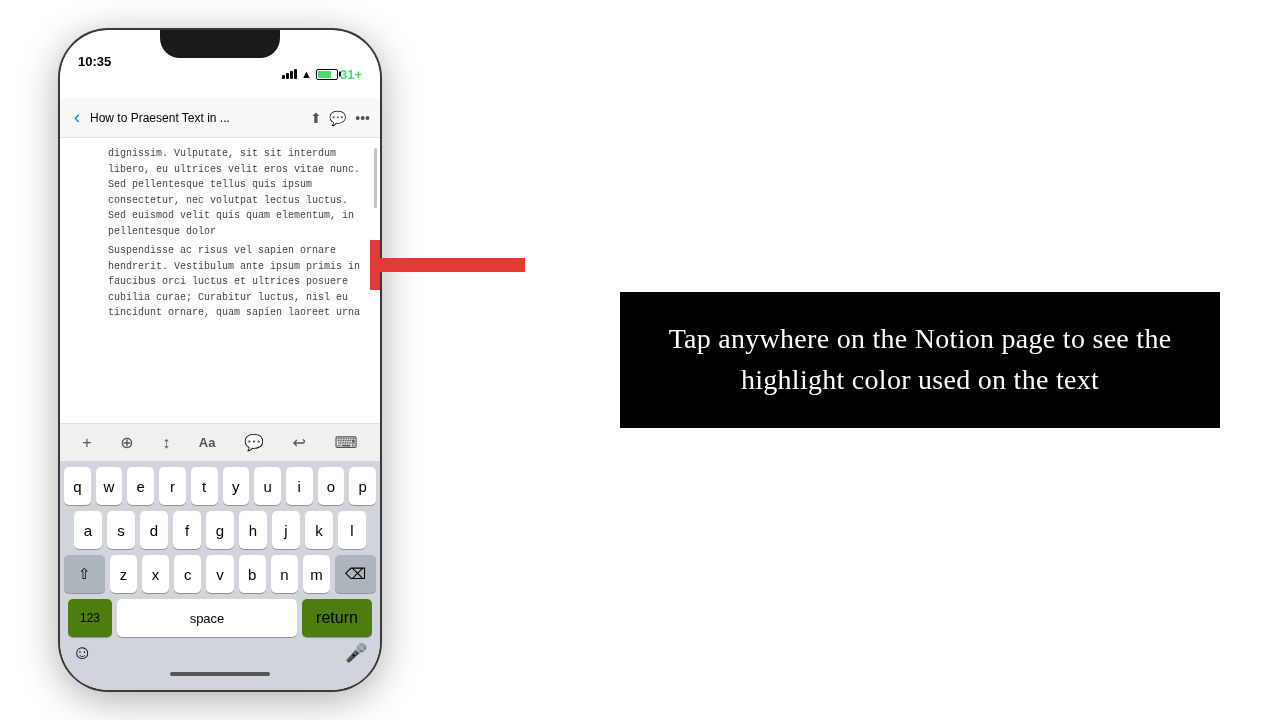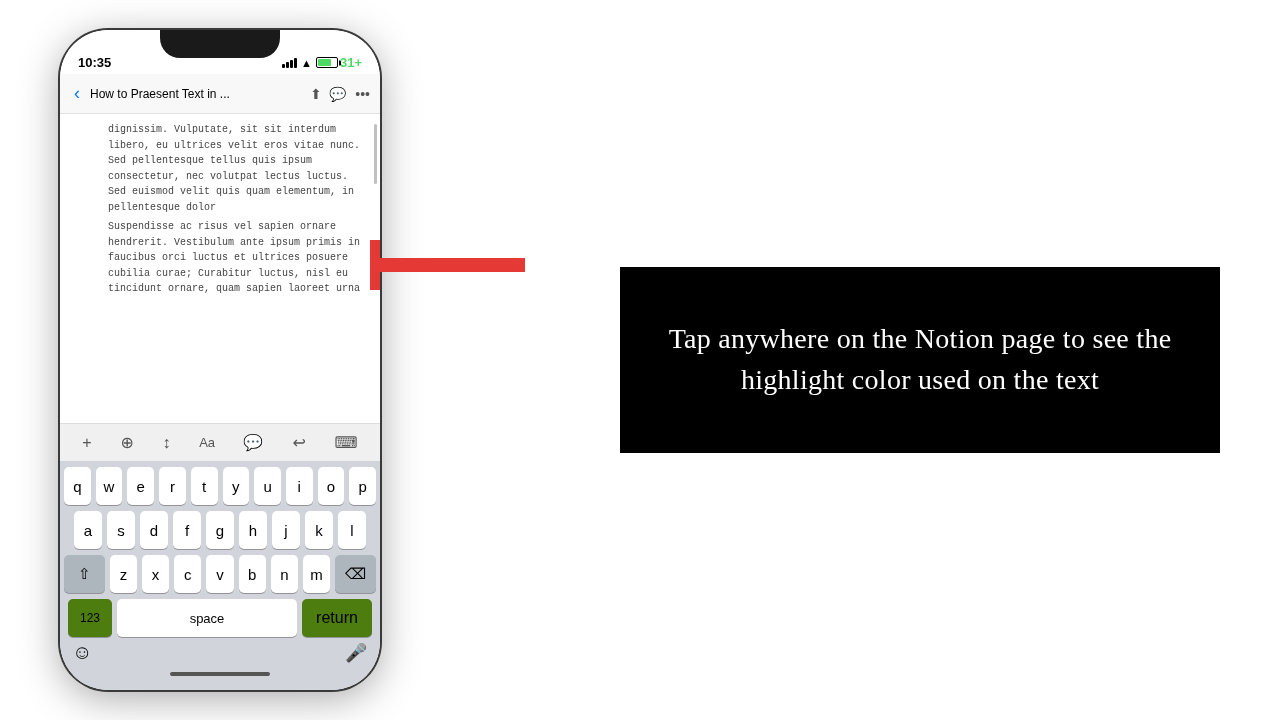--- a/index.html
+++ b/index.html
@@ -75,26 +75,26 @@
       background: #1a1a1a;
       border-radius: 0 0 20px 20px;
       z-index: 10;
     }
 
     
     .status-bar {
       height: 44px;
       background: #ffffff;
       display: flex;
-      align-items: flex-end;
       justify-content: space-between;
       padding: 0 18px 4px 18px;
       flex-shrink: 0;
       z-index: 5;
       position: relative;
+      margin-top: 24px;
     }
 
     .status-time {
       font-size: 13px;
       font-weight: 600;
       color: #000;
     }
 
     .status-icons {
       display: flex;
@@ -252,21 +252,21 @@
     }
 
     .toolbar-icon {
       font-size: 16px;
       color: #555;
       cursor: pointer;
     }
 
     .toolbar-icon.text-size {
       font-size: 13px;
-      font-weight: 400;
+      font-weight: 700;
     }
 
     
     .keyboard {
       background: #d1d5db;
       padding: 6px 4px 6px 4px;
       flex-shrink: 0;
     }
 
     .kbd-row {
@@ -380,21 +380,21 @@
       height: 50px;
     }
 
     
     .right-panel {
       position: absolute;
       right: 60px;
       top: 50%;
       transform: translateY(-50%);
       width: 600px;
-      height: 186px;
+      height: 136px;
       background: #000000;
       display: flex;
       align-items: center;
       justify-content: center;
       padding: 20px 40px;
     }
 
     .right-panel-text {
       color: #ffffff;
       font-size: 28px;

